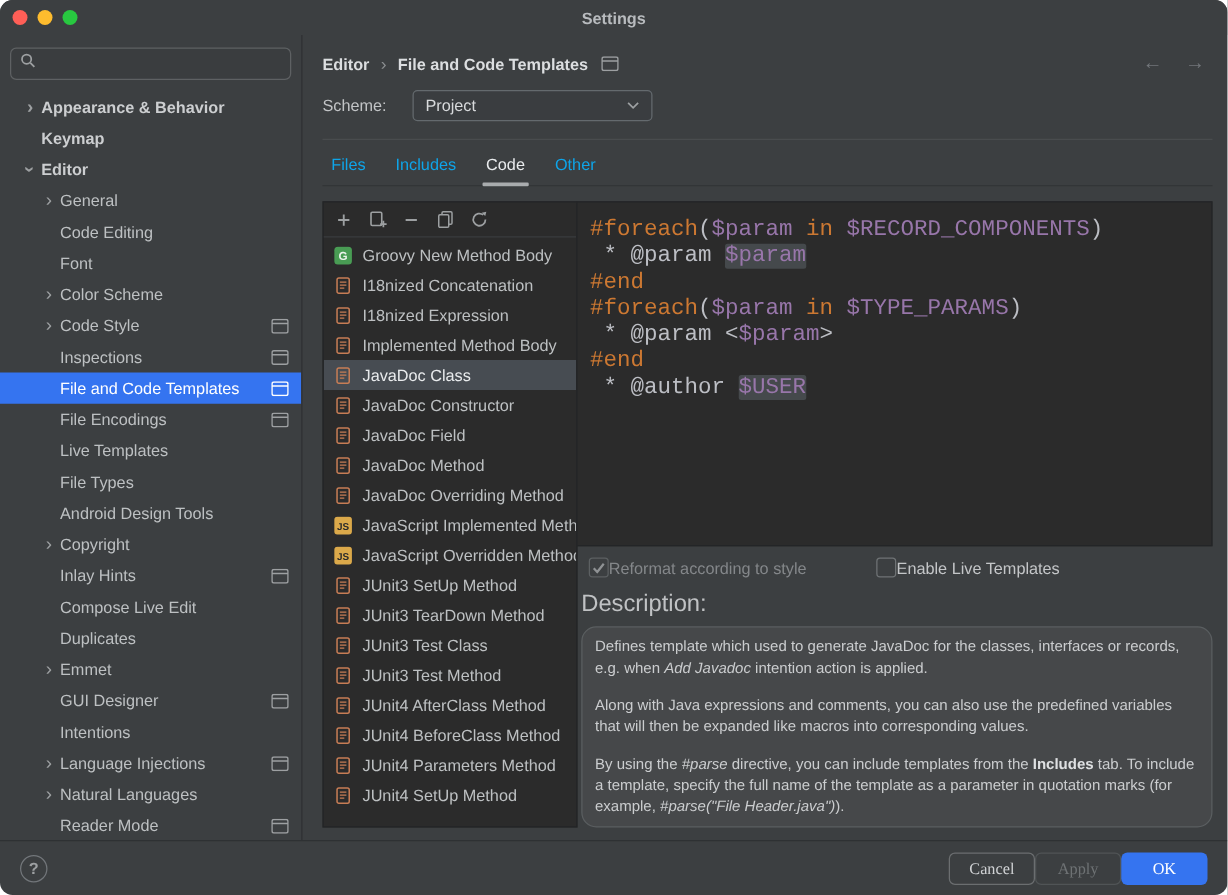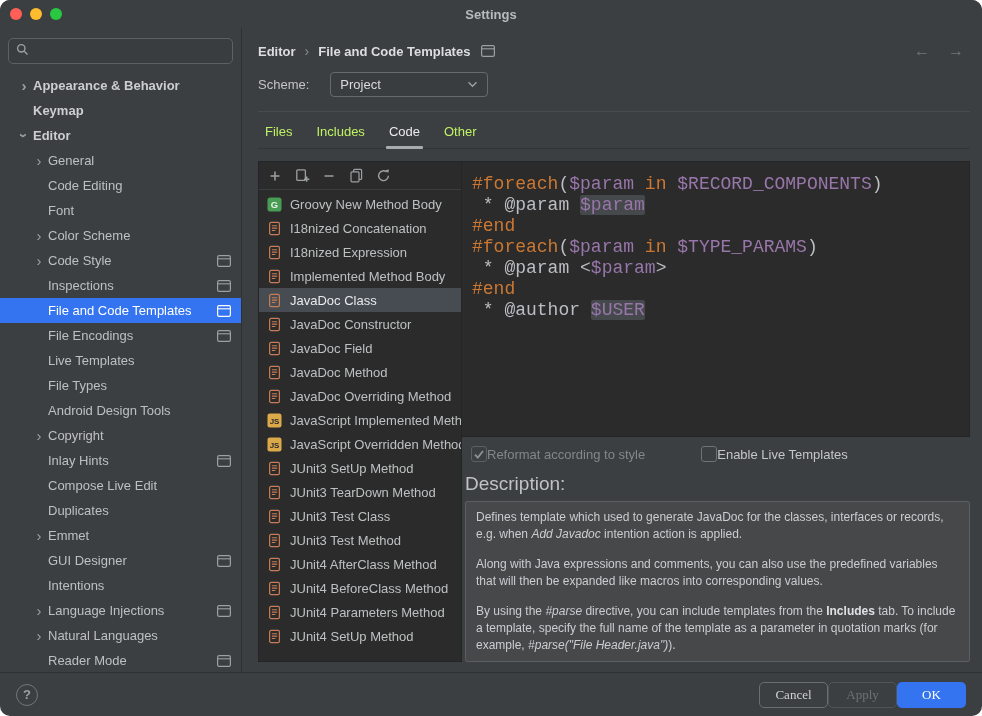--- a/index.html
+++ b/index.html
@@ -34,24 +34,24 @@
   
   .main{flex:1;display:flex;flex-direction:column;padding:8px 12px 10px 16px;min-width:0;}
   .crumbrow{height:30px;flex:0 0 30px;display:flex;align-items:center;gap:9px;font-size:13px;}
   .crumb{font-weight:bold;color:#DCDEE0;}
   .crumb-sep{color:#8C8F91;font-size:14px;}
   .crumb-icon{display:flex;align-items:center;margin-left:2px;}
   .nav-arrows{margin-left:auto;display:flex;gap:18px;color:#72767A;font-size:16px;padding-right:6px;}
   .nav-arrows span{cursor:default;}
   .schemerow{display:flex;align-items:center;padding:6px 0 14px 0;border-bottom:1px solid #494C4E;gap:7px;}
   .scheme-label{font-size:13px;color:#C2C4C6;margin-right:14px;}
-  .dropdown{width:158px;height:25px;background:#3A3D40;border:1px solid #646A6E;border-radius:4px;display:flex;align-items:center;padding:0 9px;font-size:13px;color:#D8DADC;position:relative;cursor:pointer;}
+  .dropdown{width:192px;height:25px;background:#3A3D40;border:1px solid #646A6E;border-radius:4px;display:flex;align-items:center;padding:0 9px;font-size:13px;color:#D8DADC;position:relative;cursor:pointer;}
   .dropdown .dd-chev{margin-left:auto;display:flex;align-items:center;}
   .tabs{display:flex;gap:18px;padding:0 4px;border-bottom:1px solid #323537;margin-top:2px;flex:0 0 auto;}
-  .tab{padding:10px 3px 9px;font-size:13px;color:#bef264;position:relative;cursor:pointer;}
+  .tab{padding:10px 3px 9px;font-size:13px;color:#0ea5e9;position:relative;cursor:pointer;}
   .tab.active{color:#E9EBED;}
   .tab.active::after{content:"";position:absolute;left:0;right:0;bottom:-1px;height:3px;background:#A9ACAE;border-radius:1px;}
   
   .content{flex:1;display:flex;margin-top:12px;min-height:0;}
   .list-panel{width:204px;flex:0 0 204px;background:#2B2B2B;border:1px solid #232527;display:flex;flex-direction:column;min-height:0;}
   .toolbar{height:28px;flex:0 0 28px;border-bottom:1px solid #3A3D3F;display:flex;align-items:center;padding:0 4px;gap:3px;}
   .tbtn{width:24px;height:22px;display:flex;align-items:center;justify-content:center;border-radius:3px;cursor:pointer;}
   .tpl-list{flex:1;overflow:hidden;padding-top:2px;}
   .titem{height:24px;display:flex;align-items:center;gap:7px;padding:0 7px;font-size:13px;white-space:nowrap;overflow:hidden;color:#BDC0C2;cursor:default;}
   .titem.selected{background:#474C52;color:#E9EBED;}
@@ -62,21 +62,21 @@
   .tok.var{color:#9876AA;}
   .tok.pl{color:#BCBEC4;}
   .tok.hl{background:#45494C;border-radius:2px;}
   .opts{display:flex;align-items:center;margin-top:9px;padding-left:10px;flex:0 0 auto;}
   .opt{display:flex;align-items:center;font-size:13px;color:#C4C6C8;cursor:pointer;}
   .opt.disabled{color:#84878A;cursor:default;}
   .opt2{margin-left:56px;}
   .cb{width:16px;height:16px;border-radius:3px;border:1px solid #6F7375;display:flex;align-items:center;justify-content:center;background:transparent;flex:0 0 auto;}
   .cb.checked.dis{border-color:#5C6062;}
   .desc-label{margin-top:11px;font-size:19px;color:#C0C2C4;padding-left:4px;flex:0 0 auto;}
-  .desc-panel{flex:1;margin-top:6px;margin-left:4px;background:#46484A;border:1px solid #5A5E60;border-radius:2px;padding:7px 10px;font-size:12px;line-height:17px;color:#CBCDCF;overflow:hidden;min-height:0;}
+  .desc-panel{flex:1;margin-top:6px;margin-left:4px;background:#46484A;border:1px solid #5A5E60;border-radius:12px;padding:7px 10px;font-size:12px;line-height:17px;color:#CBCDCF;overflow:hidden;min-height:0;}
   .desc-panel p{margin:0 0 13px 0;}
   .desc-panel b{color:#DEE0E2;}
   .desc-panel i{color:#CBCDCF;}
   
   .footer{flex:0 0 44px;border-top:1px solid #2E3133;display:flex;align-items:center;padding:0 16px;}
   .help{width:22px;height:22px;border-radius:50%;border:1px solid #72767A;display:flex;align-items:center;justify-content:center;color:#9DA0A2;font-size:13px;font-weight:bold;cursor:pointer;}
   .btns{margin-left:auto;display:flex;font-family:Liberation Serif, serif;}
   .btn{min-width:69px;height:26px;border-radius:5px;display:flex;align-items:center;justify-content:center;font-size:13px;padding:0 14px;cursor:pointer;}
   .btn.cancel{border:1px solid #6B6E70;color:#D0D2D4;background:transparent;}
   .btn.apply{border:1px solid #505456;color:#6E7274;background:transparent;cursor:default;}

